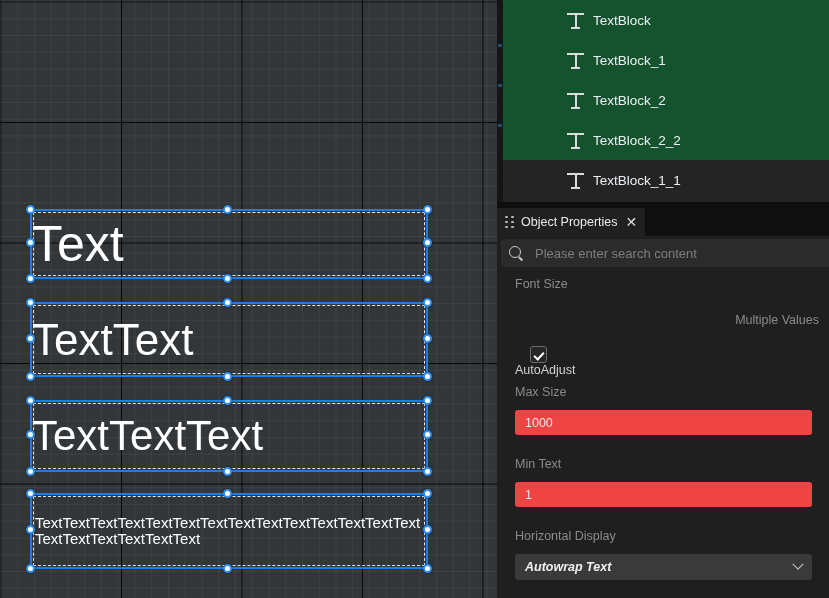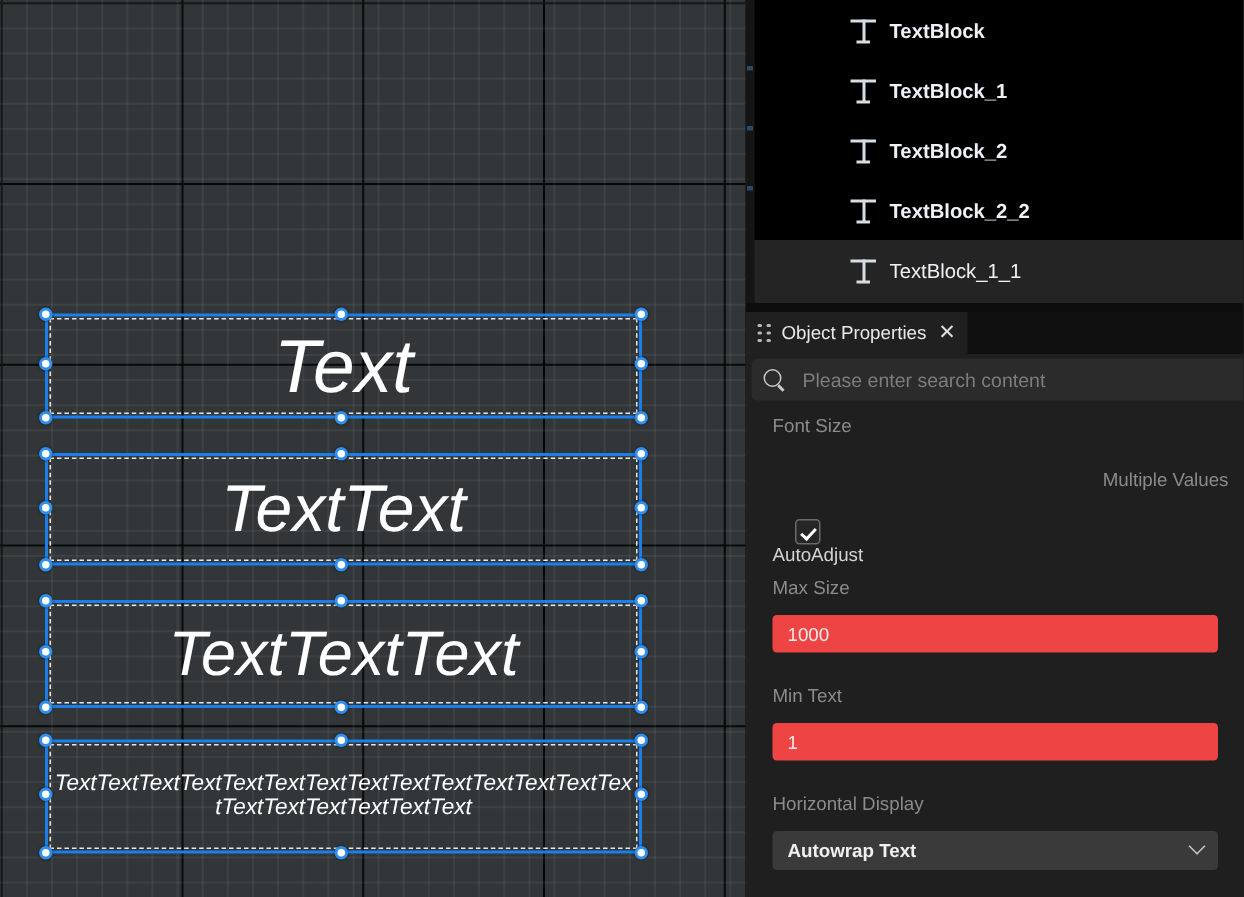--- a/index.html
+++ b/index.html
@@ -42,28 +42,26 @@
   .sel-box .inner-dash {
     position: absolute;
     left: 1px; top: 1px; right: 1px; bottom: 1px;
     border: 1px dashed #e8e8e8;
     pointer-events: none;
   }
   .sel-box .txt {
     position: absolute;
     left: 0; right: 0; top: 50%;
     transform: translateY(-50%);
-    text-align: center;
     color: #ffffff;
     font-family: "Liberation Sans", sans-serif;
     line-height: 1.08;
     white-space: pre-wrap;
     word-break: break-all;
     letter-spacing: 0px;
-    font-style: italic;
   }
   .handle {
     position: absolute;
     width: 9px; height: 9px;
     background: #ffffff;
     border: 2px solid #2f8ef0;
     border-radius: 50%;
     box-shadow: 0 0 2px rgba(0,0,0,0.6);
   }
   .h-tl { left: -6px;  top: -6px; }
@@ -108,21 +106,21 @@
   }
   .tree-row {
     position: relative;
     height: 40px;
     display: flex;
     align-items: center;
     padding-left: 64px;
     color: #e6e6e6;
     font-size: 13.5px;
   }
-  .tree-row.selected { background: #000000; font-weight: bold; }
+  .tree-row.selected { background: #14532d; }
   .tree-row .ticon {
     width: 17px; height: 17px;
     margin-right: 9px;
     position: relative;
     flex: 0 0 auto;
   }
   .tree-row .ticon::before {
     content: "";
     position: absolute; left: 0; top: 1px;
     width: 17px; height: 2px;
@@ -431,20 +429,20 @@
       </div>
 
       <div class="field-label" style="top:177px;">Max Size</div>
       <input class="text-input" style="left: 18px; width: 297px; top: 202px;" type="text" value="1000">
 
       <div class="field-label" style="top:249px;">Min Text</div>
       <input class="text-input" style="left: 18px; width: 297px; top: 274px;" type="text" value="1">
 
       <div class="field-label" style="top:321px;">Horizontal Display</div>
 
-      <div class="select-box" style="left:18px; width:297px; top:346px;">
+      <div class="select-box" style="left:18px; width:297px; top:346px;font-style:italic;">
         <span>Autowrap Text</span>
         <span class="chev"></span>
       </div>
 
     </div>
   </div>
 </div>
 
 </body></html>

